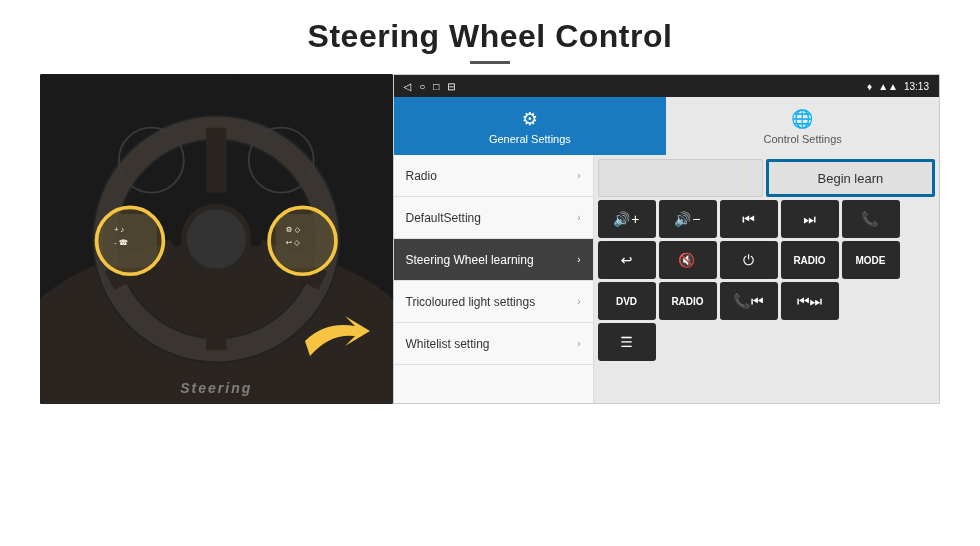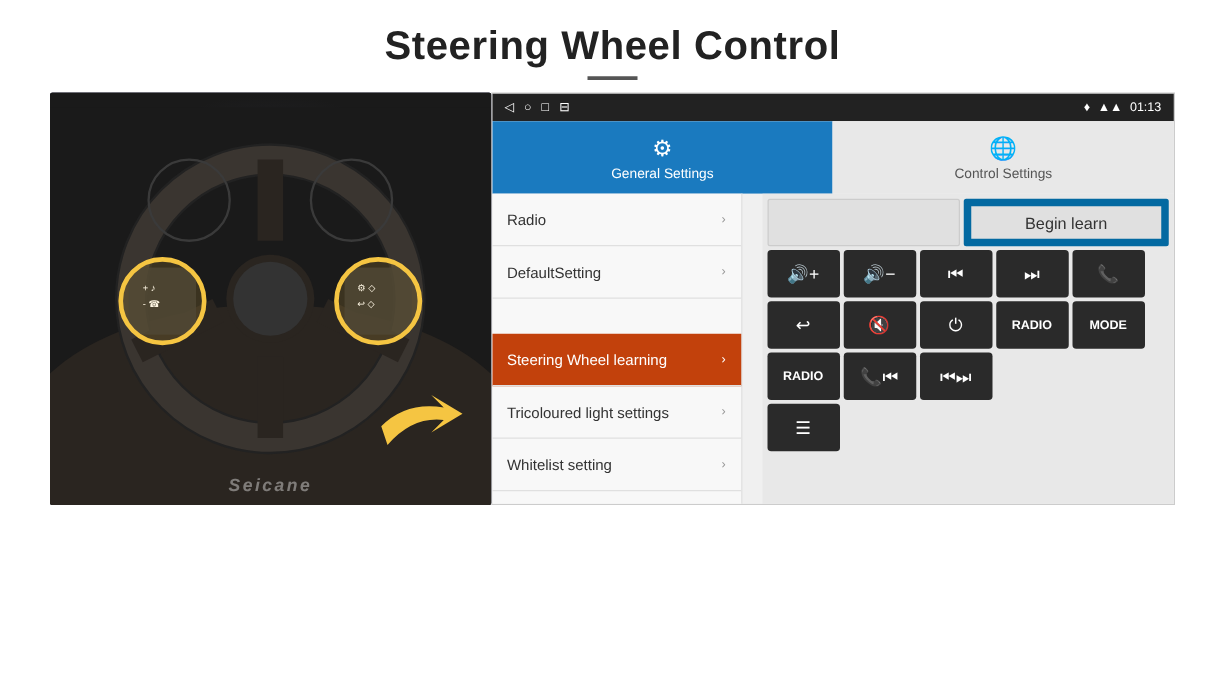--- a/index.html
+++ b/index.html
@@ -145,21 +145,20 @@
 
     .tab-icon {
       font-size: 18px;
     }
 
     
     .main-area {
       display: flex;
       flex: 1;
       background: #f0f0f0;
-      gap: 16px;
     }
 
     
     .menu-list {
       width: 200px;
       background: #f8f8f8;
       border-right: 1px solid #ddd;
       display: flex;
       flex-direction: column;
     }
@@ -170,23 +169,22 @@
       justify-content: space-between;
       padding: 0 12px;
       height: 42px;
       border-bottom: 1px solid #e0e0e0;
       font-size: 12px;
       color: #333;
       cursor: pointer;
     }
 
     .menu-item.active {
-      background: #c2410c;
+      background: #404040;
       color: #fff;
-      margin-top: 28px;
     }
 
     .menu-item .chevron {
       font-size: 10px;
       color: #999;
     }
 
     .menu-item.active .chevron {
       color: #fff;
     }
@@ -207,21 +205,21 @@
 
     .panel-row-top {
       display: flex;
       gap: 3px;
       height: 38px;
     }
 
     .begin-learn-btn {
       flex: 1;
       background: #e0e0e0;
-      border: 6px solid #0369a1;
+      border: 3px solid #0369a1;
       display: flex;
       align-items: center;
       justify-content: center;
       font-size: 13px;
       color: #333;
       cursor: pointer;
       border-radius: 2px;
     }
 
     .empty-box {
@@ -319,37 +317,37 @@
           <circle cx="120" cy="80" r="35" fill="none" stroke="#3a3a3a" stroke-width="2"></circle>
           <circle cx="260" cy="80" r="35" fill="none" stroke="#3a3a3a" stroke-width="2"></circle>
 
           <circle cx="97" cy="167" r="36" fill="rgba(245,197,66,0.15)" stroke="#f5c542" stroke-width="4"></circle>
           <circle cx="283" cy="167" r="36" fill="rgba(245,197,66,0.15)" stroke="#f5c542" stroke-width="4"></circle>
         </svg>
 
         <svg class="yellow-arrow" viewBox="0 0 80 60" xmlns="http://www.w3.org/2000/svg" style="position:absolute;bottom:10%;right:5%;">
           <path d="M10,30 Q30,10 60,15 L50,5 L75,20 L50,35 L60,25 Q35,22 15,45 Z" fill="#f5c542"></path>
         </svg>
-        <div class="watermark">Seicane</div>
+        <div class="watermark">Steering</div>
       </div>
     </div>
 
     <div class="android-ui">
 
       <div class="status-bar">
         <div class="status-bar-left">
           <span>◁</span>
           <span>○</span>
           <span>□</span>
           <span>⊟</span>
         </div>
         <div class="status-bar-right">
           <span>♦</span>
           <span>▲▲</span>
-          <span>01:13</span>
+          <span>13:13</span>
         </div>
       </div>
 
       <div class="tab-bar">
         <div class="tab-active">
           <span class="tab-icon">⚙</span>
           <span>General Settings</span>
         </div>
         <div class="tab-inactive">
           <span class="tab-icon">🌐</span>
@@ -399,20 +397,21 @@
 
           <div class="control-row">
             <button class="ctrl-btn">↩</button>
             <button class="ctrl-btn">🔇</button>
             <button class="ctrl-btn">⏻</button>
             <button class="ctrl-btn text-btn">RADIO</button>
             <button class="ctrl-btn text-btn">MODE</button>
           </div>
 
           <div class="control-row">
+            <button class="ctrl-btn text-btn">DVD</button>
             <button class="ctrl-btn text-btn">RADIO</button>
             <button class="ctrl-btn">📞⏮</button>
             <button class="ctrl-btn">⏮⏭</button>
           </div>
 
           <div class="control-row">
             <button class="ctrl-btn">☰</button>
           </div>
         </div>
       </div>

